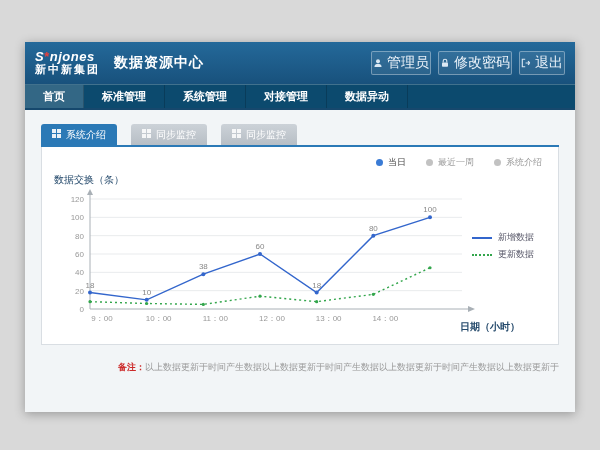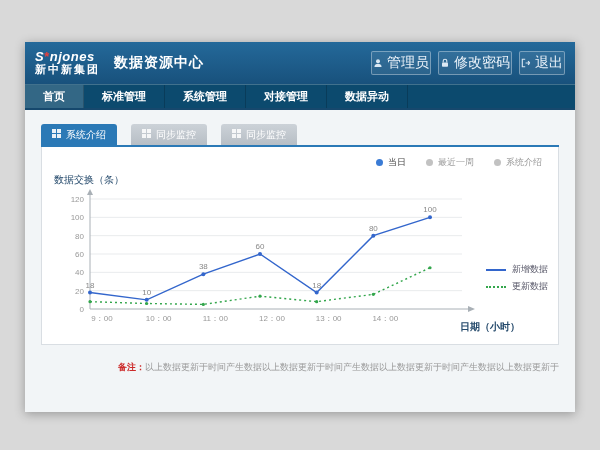--- a/index.html
+++ b/index.html
@@ -55,21 +55,21 @@
     border:1px solid #d9dee3; border-top:none;
   }
   .legend-filters { position:absolute; top:9px; right:16px; display:flex; gap:20px;text-align:center; }
   .lf { display:flex; align-items:center; gap:5px; font-size:9px; color:#9a9a9a; cursor:pointer; }
   .lf.active { color:#444; }
   .dot { width:7px; height:7px; border-radius:50%; display:inline-block; background:#c2c2c2; }
   .dot.blue { background:#3a7bd5; }
   .ylabel { position:absolute; left:12px; top:26px; font-size:10px; font-weight:normal; color:#24496b; }
   #chart-svg { position:absolute; left:8px; top:40px; }
   svg text { font-family:"Liberation Sans","DejaVu Sans",sans-serif; }
-  .series-legend { position:absolute; right:10px; top:82px;margin-top:32px; }
+  .series-legend { position:absolute; right:24px; top:82px; }
   .sl-row { display:flex; align-items:center; gap:6px; font-size:9px; color:#556; height:17px; cursor:pointer; }
   .sl-line { width:20px; border-top:2px solid #3366cc; display:inline-block; }
   .sl-line.dotted { border-top:2px dotted #33a64c; }
   .xlabel { position:absolute; right:38px; bottom:10px; font-size:10px; font-weight:bold; color:#24496b; }
   .note { margin-top:16px; padding-left:24px; font-size:9px; color:#999; white-space:nowrap; overflow:hidden;text-align:right; }
   .note-label { color:#cc2a2a; font-weight:bold; }
 </style>
 </head>
 <body>
 

